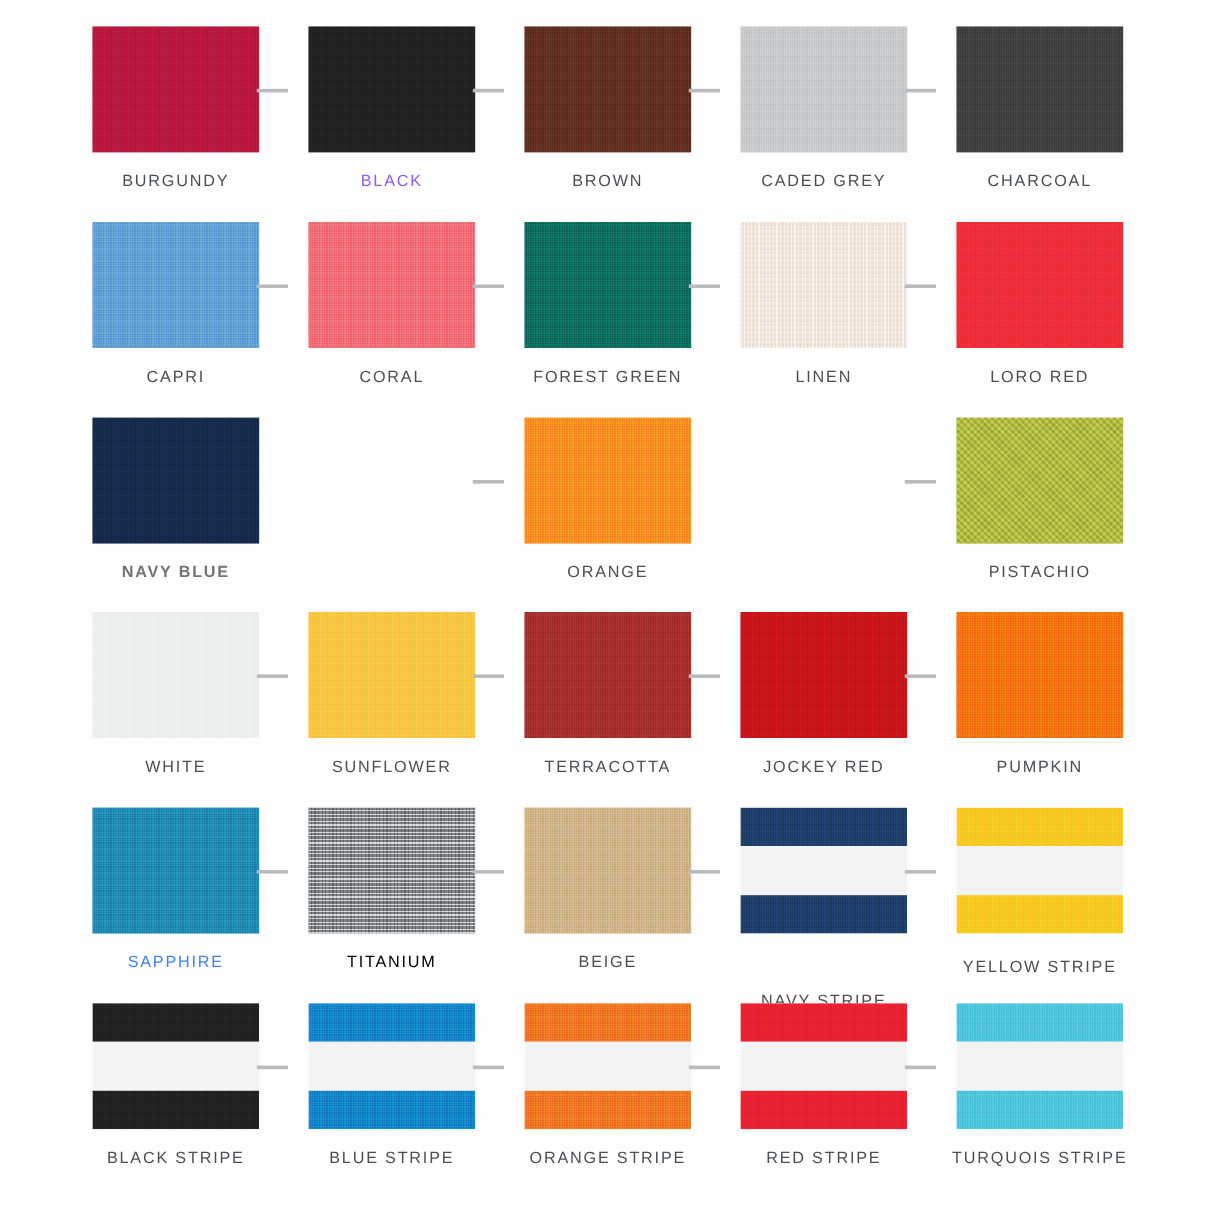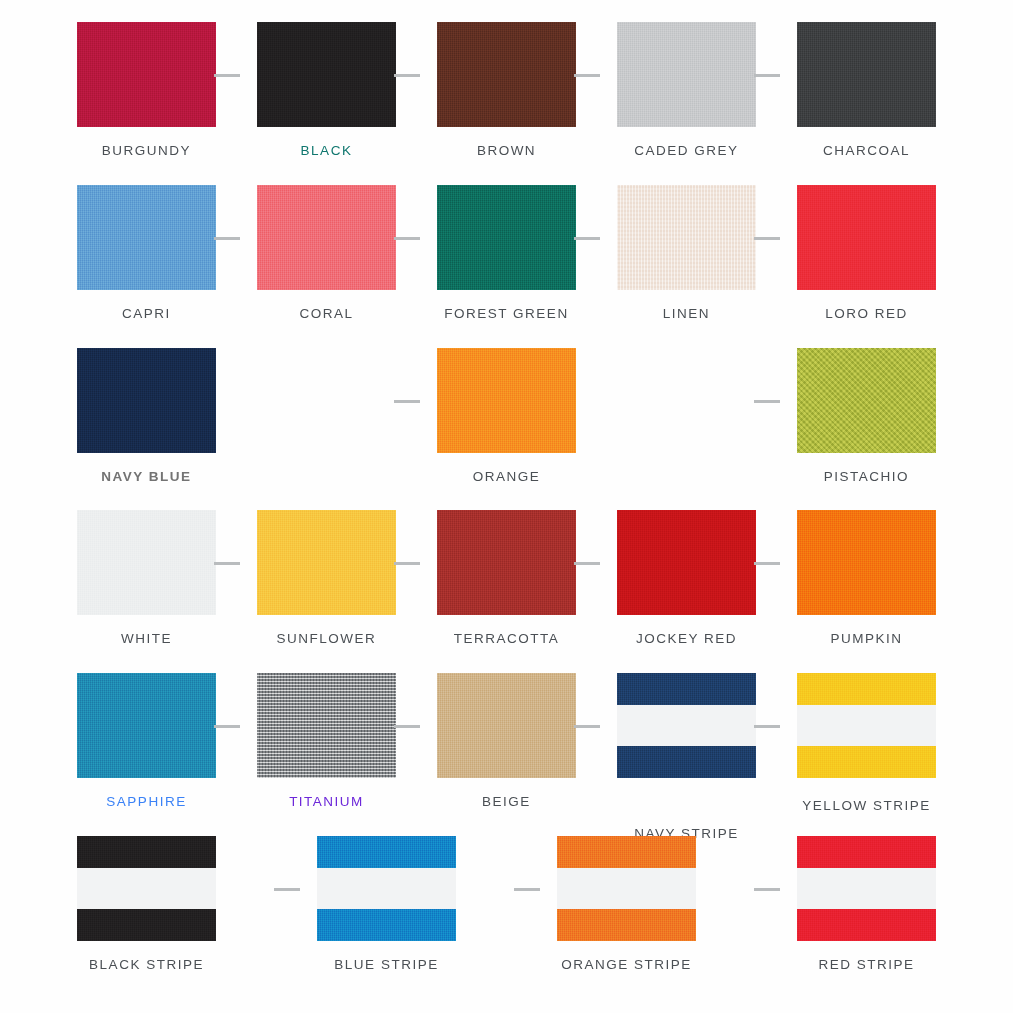--- a/index.html
+++ b/index.html
@@ -126,21 +126,21 @@
         <div class="swatch-chip" style="background: rgb(181, 23, 60);">
           <span class="weave"></span>
         </div>
         <div class="swatch-label" style="color: rgb(74, 79, 84);">BURGUNDY</div>
       </div>
       <div class="swatch-cell">
         <span class="connector" style="background: rgb(185, 188, 190);"></span>
         <div class="swatch-chip" style="background: rgb(33, 31, 32);">
           <span class="weave"></span>
         </div>
-        <div class="swatch-label" style="color: #0f766e;">BLACK</div>
+        <div class="swatch-label" style="color: #8b5cf6;">BLACK</div>
       </div>
       <div class="swatch-cell">
         <span class="connector" style="background: rgb(185, 188, 190);"></span>
         <div class="swatch-chip" style="background: rgb(93, 46, 33);">
           <span class="weave"></span>
         </div>
         <div class="swatch-label" style="color: rgb(74, 79, 84);">BROWN</div>
       </div>
       <div class="swatch-cell">
         <span class="connector" style="background: rgb(185, 188, 190);"></span>
@@ -256,21 +256,21 @@
         <div class="swatch-chip" style="background: rgb(31, 135, 176);">
           <span class="weave"></span>
         </div>
         <div class="swatch-label" style="color: #3b82f6;">SAPPHIRE</div>
       </div>
       <div class="swatch-cell">
         <span class="connector" style="background: rgb(185, 188, 190);"></span>
         <div class="swatch-chip heather" style="background: rgb(142, 145, 148);">
           <span class="weave"></span>
         </div>
-        <div class="swatch-label" style="color: #6d28d9;">TITANIUM</div>
+        <div class="swatch-label" style="color: #000000;">TITANIUM</div>
       </div>
       <div class="swatch-cell">
         <span class="connector" style="background: rgb(185, 188, 190);"></span>
         <div class="swatch-chip" style="background: rgb(207, 177, 132);">
           <span class="weave"></span>
         </div>
         <div class="swatch-label" style="color: rgb(74, 79, 84);">BEIGE</div>
       </div>
       <div class="swatch-cell">
         <span class="connector" style="background: rgb(185, 188, 190);"></span>
@@ -344,14 +344,27 @@
           <div class="band-top" style="background: rgb(232, 32, 47);">
             <span class="weave"></span>
           </div>
           <div class="band-mid" style="background: rgb(242, 243, 244);"></div>
           <div class="band-bottom" style="background: rgb(232, 32, 47);">
             <span class="weave"></span>
           </div>
         </div>
         <div class="swatch-label" style="color: rgb(74, 79, 84);">RED STRIPE</div>
       </div>
+      <div class="swatch-cell">
+        <span class="connector" style="background: rgb(185, 188, 190);"></span>
+        <div class="swatch-chip striped">
+          <div class="band-top" style="background: rgb(76, 195, 220);">
+            <span class="weave"></span>
+          </div>
+          <div class="band-mid" style="background: rgb(242, 243, 244);"></div>
+          <div class="band-bottom" style="background: rgb(76, 195, 220);">
+            <span class="weave"></span>
+          </div>
+        </div>
+        <div class="swatch-label" style="color: rgb(74, 79, 84);">TURQUOIS STRIPE</div>
+      </div>
     </div>
   </div>
 
 </body></html>

